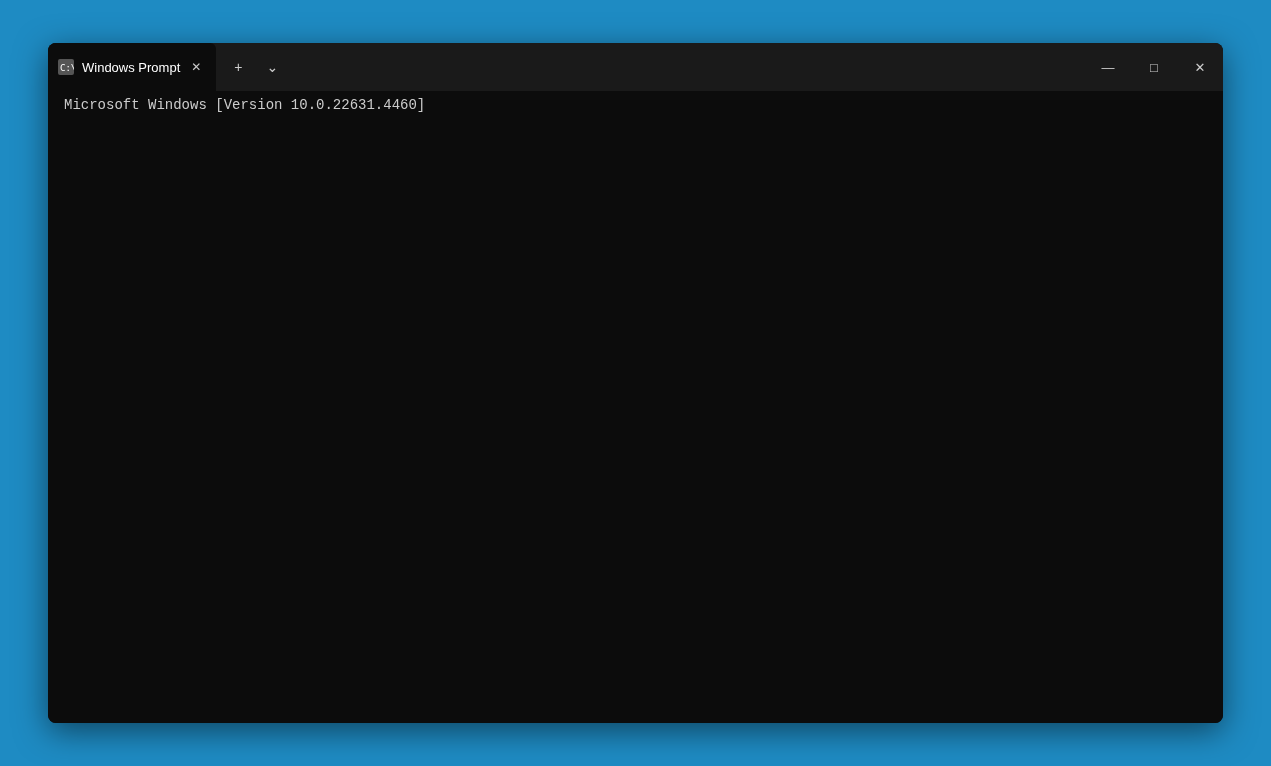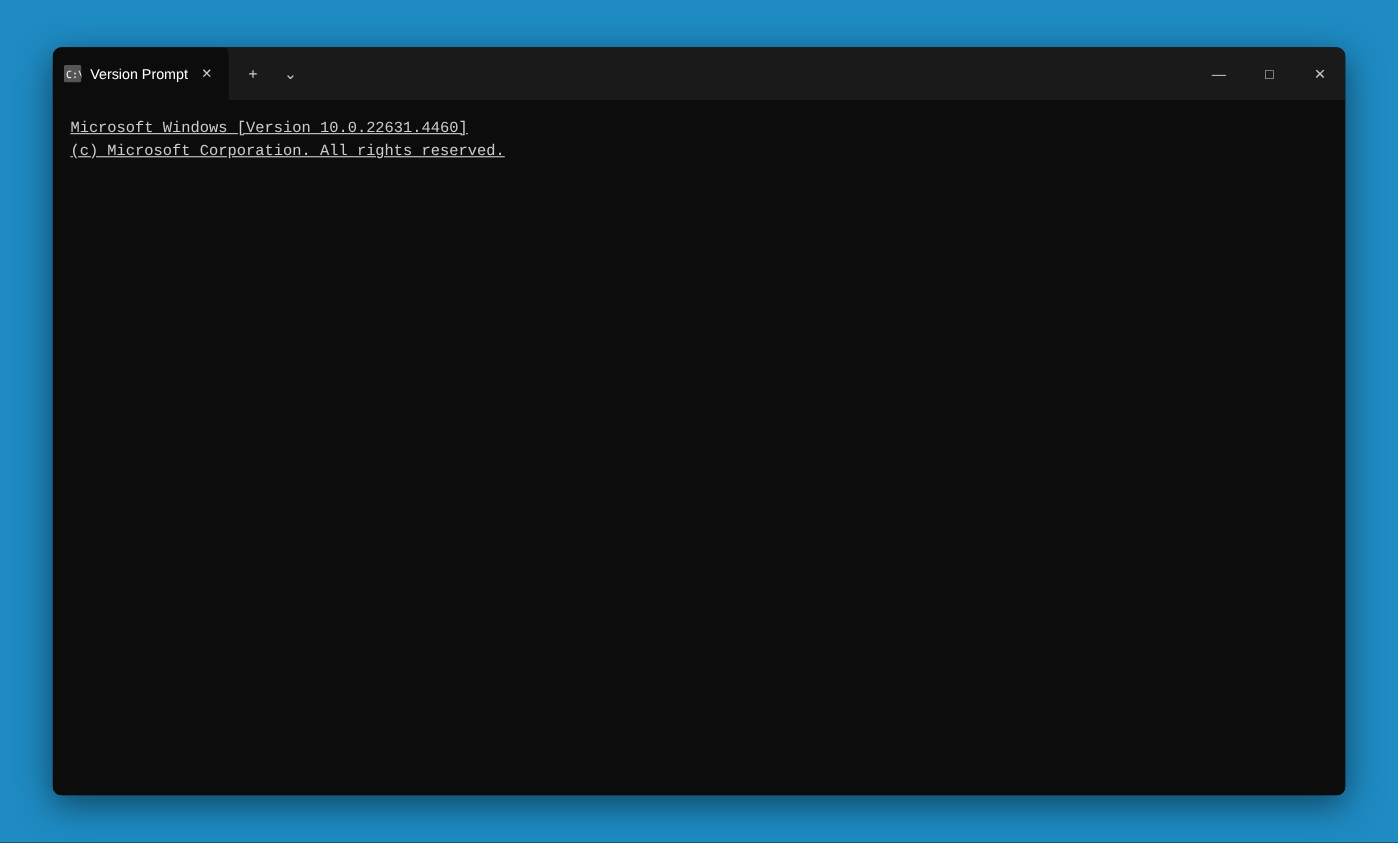--- a/index.html
+++ b/index.html
@@ -109,27 +109,26 @@
       align-items: center;
       justify-content: center;
       color: #cccccc;
       font-size: 13px;
       cursor: pointer;
     }
 
     .terminal-body {
       flex: 1;
       background-color: #0c0c0c;
-      padding: 16px 16px;
+      padding: 4px 16px;
       font-family: 'Courier New', 'Lucida Console', monospace;
       font-size: 14px;
       color: #cccccc;
       overflow-y: auto;
       line-height: 1.5;
-      text-decoration: underline;
     }
 
     .terminal-line {
       white-space: pre;
     }
 
     .terminal-line.empty {
       height: 1.5em;
     }
   </style>
@@ -139,36 +138,35 @@
 <div class="window">
 
   <div class="titlebar">
 
     <div class="tab">
 
       <svg class="tab-icon" viewBox="0 0 16 16" fill="none" xmlns="http://www.w3.org/2000/svg">
         <rect width="16" height="16" rx="2" fill="#555"></rect>
         <text x="2" y="12" font-size="9" font-family="monospace" fill="#fff">C:\</text>
       </svg>
-      <span class="tab-label">Version Prompt</span>
+      <span class="tab-label">Windows Prompt</span>
       <span class="tab-close">✕</span>
     </div>
 
     <div class="titlebar-actions">
       <div class="titlebar-btn">+</div>
       <div class="titlebar-btn">⌄</div>
     </div>
 
     <div class="titlebar-spacer"></div>
 
     <div class="window-controls">
       <div class="win-btn">—</div>
       <div class="win-btn">□</div>
       <div class="win-btn close">✕</div>
     </div>
   </div>
 
   <div class="terminal-body">
     <div class="terminal-line">Microsoft Windows [Version 10.0.22631.4460]</div>
-    <div class="terminal-line">(c) Microsoft Corporation. All rights reserved.</div>
     <div class="terminal-line empty"></div>
   </div>
 </div>
 
 </body></html>

